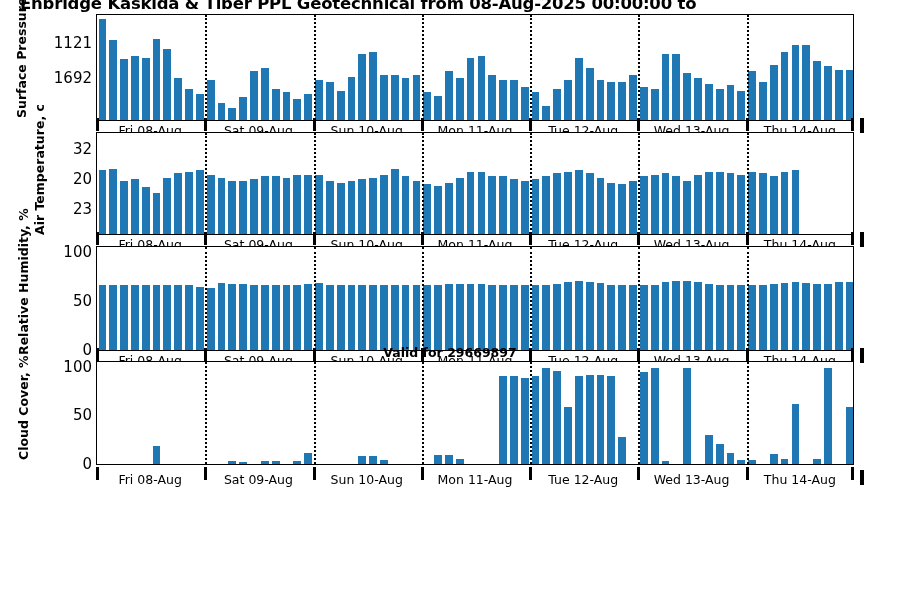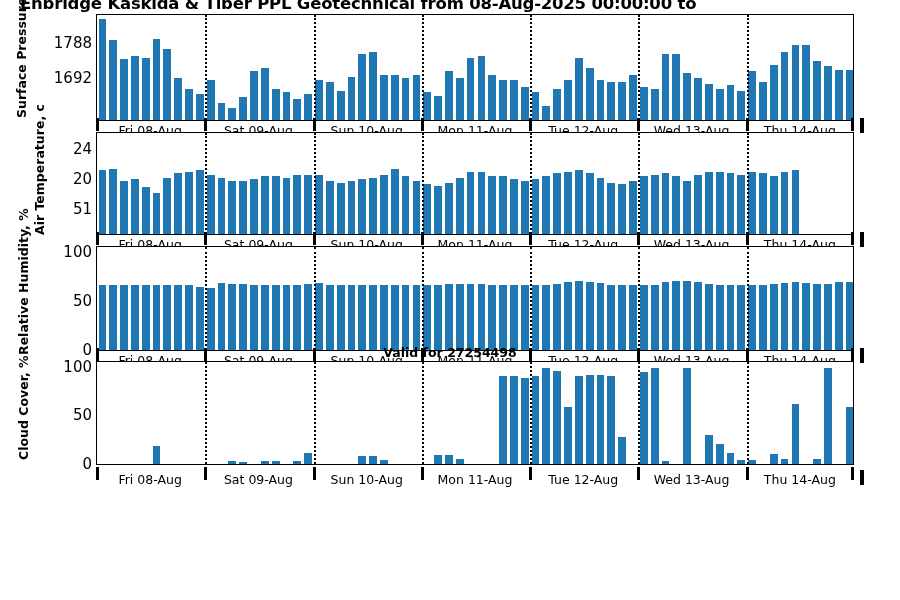--- a/index.html
+++ b/index.html
@@ -188,21 +188,21 @@
         <div class="divider" style="left: 108.286px;"></div>
         <div class="divider" style="left: 216.571px;"></div>
         <div class="divider" style="left: 324.857px;"></div>
         <div class="divider" style="left: 433.143px;"></div>
         <div class="divider" style="left: 541.429px;"></div>
         <div class="divider" style="left: 649.714px;"></div>
       </div>
   </div>
   <div id="yticks0" style="position:absolute; left:0px; top:14px; width:92px; height:107px;">
       <div class="ytick" style="top: 63.9px;">1692</div>
-      <div class="ytick" style="top: 29.2333px;">1788</div>
+      <div class="ytick" style="top: 29.2333px;">1121</div>
     </div>
   <div class="daylabels" id="days0" style="left:96px; top:121px; width:758px;">
       <div class="daylabel" style="left: 54.1429px; top: 2px;">Fri 08-Aug</div>
       <div class="daytick" style="left: 0px; top: -3px;"></div>
       <div class="daylabel" style="left: 162.429px; top: 2px;">Sat 09-Aug</div>
       <div class="daytick" style="left: 108.286px; top: -3px;"></div>
       <div class="daylabel" style="left: 270.714px; top: 2px;">Sun 10-Aug</div>
       <div class="daytick" style="left: 216.571px; top: -3px;"></div>
       <div class="daylabel" style="left: 379px; top: 2px;">Mon 11-Aug</div>
       <div class="daytick" style="left: 324.857px; top: -3px;"></div>
@@ -286,23 +286,23 @@
         <div class="bar" style="left: 694.545px; width: 7.79657px; height: 63.6364px;"></div>
         <div class="divider" style="left: 108.286px;"></div>
         <div class="divider" style="left: 216.571px;"></div>
         <div class="divider" style="left: 324.857px;"></div>
         <div class="divider" style="left: 433.143px;"></div>
         <div class="divider" style="left: 541.429px;"></div>
         <div class="divider" style="left: 649.714px;"></div>
       </div>
   </div>
   <div id="yticks1" style="position:absolute; left:0px; top:132px; width:92px; height:103px;">
-      <div class="ytick" style="top: 77.2576px;">51</div>
+      <div class="ytick" style="top: 77.2576px;">23</div>
       <div class="ytick" style="top: 46.9545px;">20</div>
-      <div class="ytick" style="top: 16.6515px;">24</div>
+      <div class="ytick" style="top: 16.6515px;">32</div>
     </div>
   <div class="daylabels" id="days1" style="left:96px; top:235px; width:758px;">
       <div class="daylabel" style="left: 54.1429px; top: 2px;">Fri 08-Aug</div>
       <div class="daytick" style="left: 0px; top: -3px;"></div>
       <div class="daylabel" style="left: 162.429px; top: 2px;">Sat 09-Aug</div>
       <div class="daytick" style="left: 108.286px; top: -3px;"></div>
       <div class="daylabel" style="left: 270.714px; top: 2px;">Sun 10-Aug</div>
       <div class="daytick" style="left: 216.571px; top: -3px;"></div>
       <div class="daylabel" style="left: 379px; top: 2px;">Mon 11-Aug</div>
       <div class="daytick" style="left: 324.857px; top: -3px;"></div>
@@ -489,15 +489,15 @@
       <div class="daylabel" style="left: 487.286px; top: 2px;">Tue 12-Aug</div>
       <div class="daytick" style="left: 433.143px; top: -3px;"></div>
       <div class="daylabel" style="left: 595.571px; top: 2px;">Wed 13-Aug</div>
       <div class="daytick" style="left: 541.429px; top: -3px;"></div>
       <div class="daylabel" style="left: 703.857px; top: 2px;">Thu 14-Aug</div>
       <div class="daytick" style="left: 649.714px; top: -3px;"></div>
       <div class="daytick" style="left: 755px; top: -3px;"></div>
     </div>
   <div class="edge-tick" style="left:860px; top:470px;"></div>
 
-  <div class="valid-text" id="validText" style="left:450px; top:345px;">Valid for 27254498</div>
+  <div class="valid-text" id="validText" style="left:450px; top:345px;">Valid for 29669897</div>
 
 </div>
 
 </body></html>

